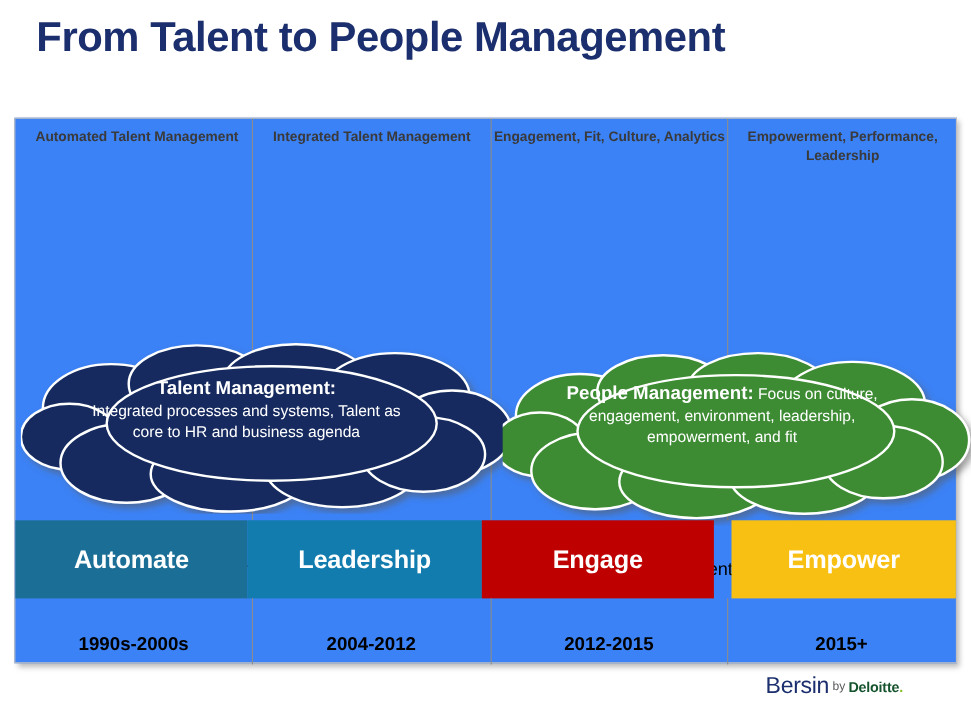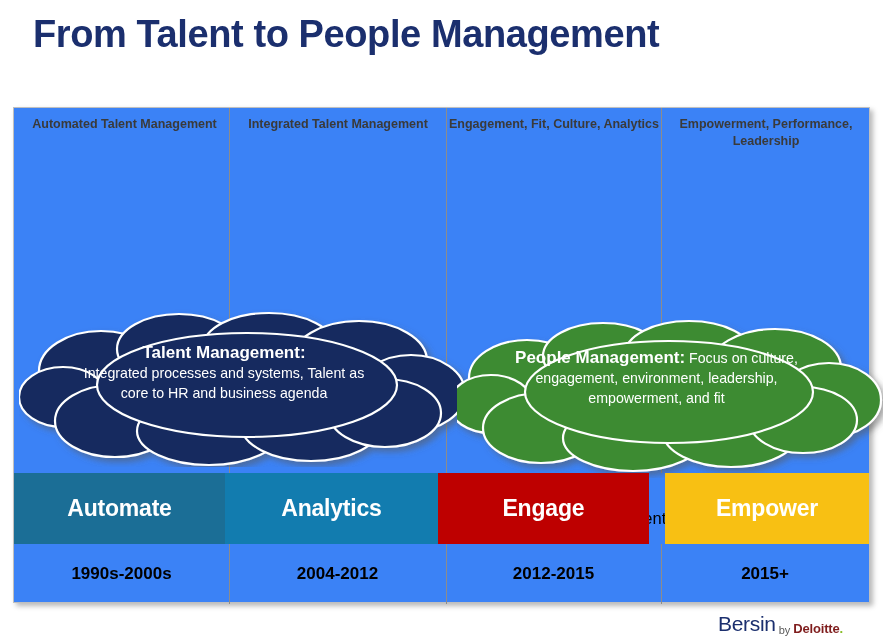--- a/index.html
+++ b/index.html
@@ -89,37 +89,37 @@
     height:71px;display:flex;align-items:center;justify-content:center;
     color:#ffffff;font-size:23px;font-weight:bold;letter-spacing:-0.2px;
   }
   .seg.s1{width:215px;background:#1B6E96;}
   .seg.s2{width:217px;background:#127CAF;}
   .seg.s3{width:215px;background:#BE0000;}
   .seg.s4{width:208px;background:#F8C013;margin-left:16px;}
 
   
   .yearrow{
-    position:absolute;left:0px;top:436px;width:855px;height:60px;display:flex;justify-content:center;
+    position:absolute;left:0px;top:448px;width:855px;height:60px;display:flex;justify-content:center;
   }
   .yearrow .yr{
     display:flex;align-items:center;justify-content:center;
     font-size:17px;font-weight:bold;color:#000000;height:60px;
   }
   .yr.y1{width:215px;} .yr.y2{width:217px;}
   .yr.y3{width:215px;} .yr.y4{width:208px;}
 
   
   .logo{
-    position:absolute;left:718px;top:612px;
-    display:flex;align-items:flex-end;white-space:nowrap;
+    position:absolute;left:696px;top:612px;
+    display:flex;align-items:center;white-space:nowrap;
   }
   .logo .bersin{font-size:21px;color:#1B2F6E;font-weight:normal;letter-spacing:-0.3px;}
   .logo .by{font-size:11px;color:#5A5A5A;margin-left:3px;}
-  .logo .deloitte{font-size:13px;color:#7f1d1d;font-weight:bold;margin-left:3px;letter-spacing:-0.2px;}
+  .logo .deloitte{font-size:13px;color:#14532d;font-weight:bold;margin-left:3px;letter-spacing:-0.2px;}
   .logo .dot{font-size:13px;color:#86BC25;font-weight:bold;}
 </style>
 </head>
 <body>
 
 <div id="slide">
 
   <div class="title">From Talent to People Management</div>
 
   <div class="frame">
@@ -184,21 +184,21 @@
     </div>
     <div class="cloud-text" id="green-text">
       <span class="lead">People Management:</span><span> Focus on culture, engagement, environment,  leadership, empowerment,  and fit</span>
     </div>
 
     <div class="syscap left">Systems of Automation Practice-driven solutions</div>
     <div class="syscap right">Systems of Engagement, Data driven  solutions</div>
 
     <div class="band">
       <div class="seg s1">Automate</div>
-      <div class="seg s2">Analytics</div>
+      <div class="seg s2">Leadership</div>
       <div class="seg s3">Engage</div>
       <div class="seg s4">Empower</div>
     </div>
 
     <div class="vdiv b1"></div>
     <div class="vdiv b2"></div>
     <div class="vdiv b3"></div>
     <div class="yearrow">
       <div class="yr y1">1990s-2000s</div>
       <div class="yr y2">2004-2012</div>

